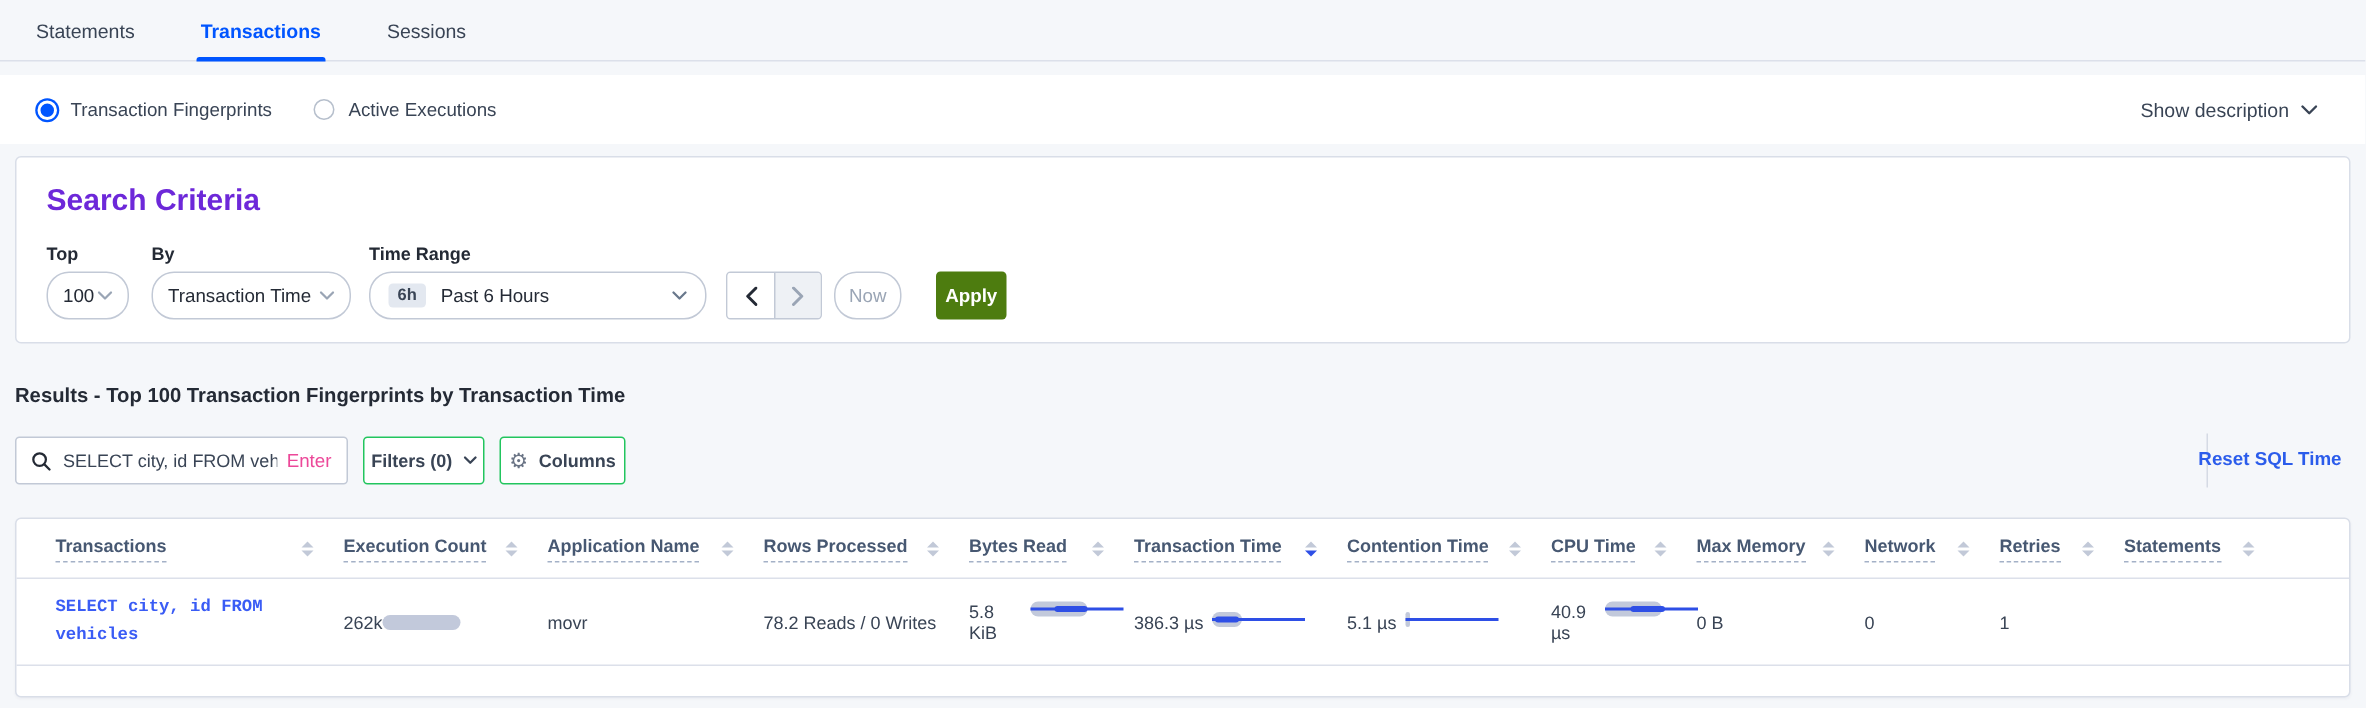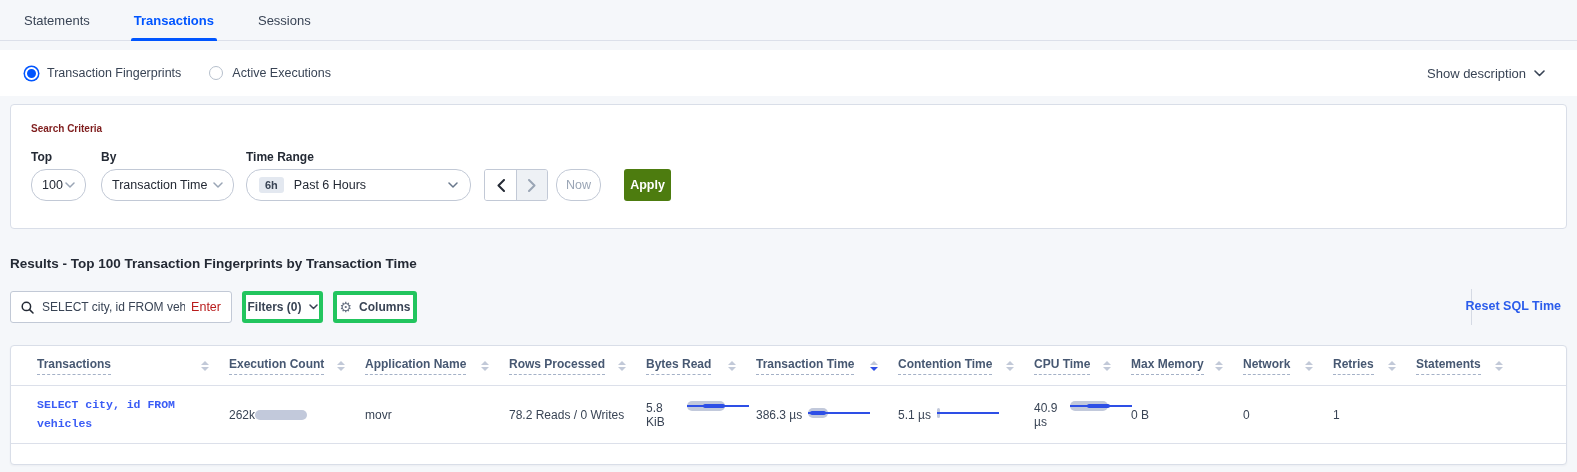--- a/index.html
+++ b/index.html
@@ -22,21 +22,21 @@
   .radio { display:flex; align-items:center; gap:9px; margin-right:28px; cursor:pointer; }
   .rdot { width:14px; height:14px; border-radius:50%; background:#FFFFFF; border:1px solid #B6BFCC; }
   .rdot.checked { background:#0055FF; border:2px solid #FFFFFF; box-shadow:0 0 0 1.5px #0055FF; width:13px; height:13px; }
   .radio-label { font-size:12.5px; color:#394455; }
   .show-desc { margin-left:auto; display:flex; align-items:center; gap:8px; font-size:13px; color:#394455; cursor:pointer; }
 
   
   .card { position:absolute; left:10px; right:10px; background:#FFFFFF; border:1px solid #D9DEE8;
           border-radius:4px; }
   .sc-card { top:104px; height:125px; padding:18px 20px; }
-  .sc-title { font-size:10px; font-weight:700; color:#7f1d1d; }
+  .sc-title { font-size:20px; font-weight:700; color:#6d28d9; }
   .sc-form { display:flex; margin-top:16px; align-items:flex-end; }
   .fgroup { display:flex; flex-direction:column; }
   .flabel { font-size:12px; font-weight:700; color:#242A35; margin-bottom:5px; }
   .control { height:32px; background:#FFFFFF; border:1px solid #C2C9D6; border-radius:15px;
              display:flex; align-items:center; font-size:12.5px; color:#242A35; cursor:pointer; }
   .sel-100 { width:55px; padding:0 10px; justify-content:space-between; }
   .sel-by { width:133px; padding:0 10px; justify-content:space-between; margin-left:15px; }
   .sel-tr { width:225px; padding:0 12px; margin-left:12px; }
   .tr-badge { background:#E3E8F0; color:#394455; font-size:11px; font-weight:700; border-radius:3px;
               padding:2px 6px; margin-right:10px; }
@@ -48,22 +48,22 @@
   .apply-btn { width:47px; height:32px; margin-left:23px; background:#4d7c0f; border:none; border-radius:3px;
                color:#FFFFFF; font-size:12.5px; font-weight:700; cursor:pointer; font-family:inherit; }
 
   
   .results-heading { position:absolute; top:256px; left:10px; font-size:13.5px; font-weight:700; color:#242A35; }
   .controls-row { position:absolute; top:291px; left:0; right:0; height:32px; }
   .search-box { position:absolute; left:10px; width:222px; height:32px; background:#fff; border:1px solid #C2C9D6;
                 border-radius:3px; display:flex; align-items:center; padding:0 10px; }
   .search-box input { border:none; outline:none; flex:1; min-width:0; font-size:12px; color:#394455;
                       font-family:inherit; margin-left:8px; background:transparent; }
-  .enter-label { font-size:12.5px; color:#b91c1c; margin-left:6px; cursor:pointer; }
-  .btn { position:absolute; height:32px; background:#fff; border:4px solid #22c55e; border-radius:3px;
+  .enter-label { font-size:12.5px; color:#ec4899; margin-left:6px; cursor:pointer; }
+  .btn { position:absolute; height:32px; background:#fff; border:1px solid #22c55e; border-radius:3px;
          display:flex; align-items:center; justify-content:center; gap:7px; font-size:12px; font-weight:600;
          color:#394455; cursor:pointer; }
   .filters-btn { left:242px; width:81px; }
   .columns-btn { left:333px; width:84px; }
   .gear { font-size:14px; color:#6A7485; font-weight:400; line-height:1; }
   .stats-text { position:absolute; right:112px; top:8px; font-size:12.5px; color:#394455; white-space:nowrap; }
   .stats-text b { font-weight:700; }
   .v-divider { position:absolute; right:105px; top:-2px; width:1px; height:36px; background:#D5DAE4; }
   .reset-link { position:absolute; right:16px; top:8px; font-size:12.5px; font-weight:600; color:#2B5CEB;
                 cursor:pointer; white-space:nowrap; }

